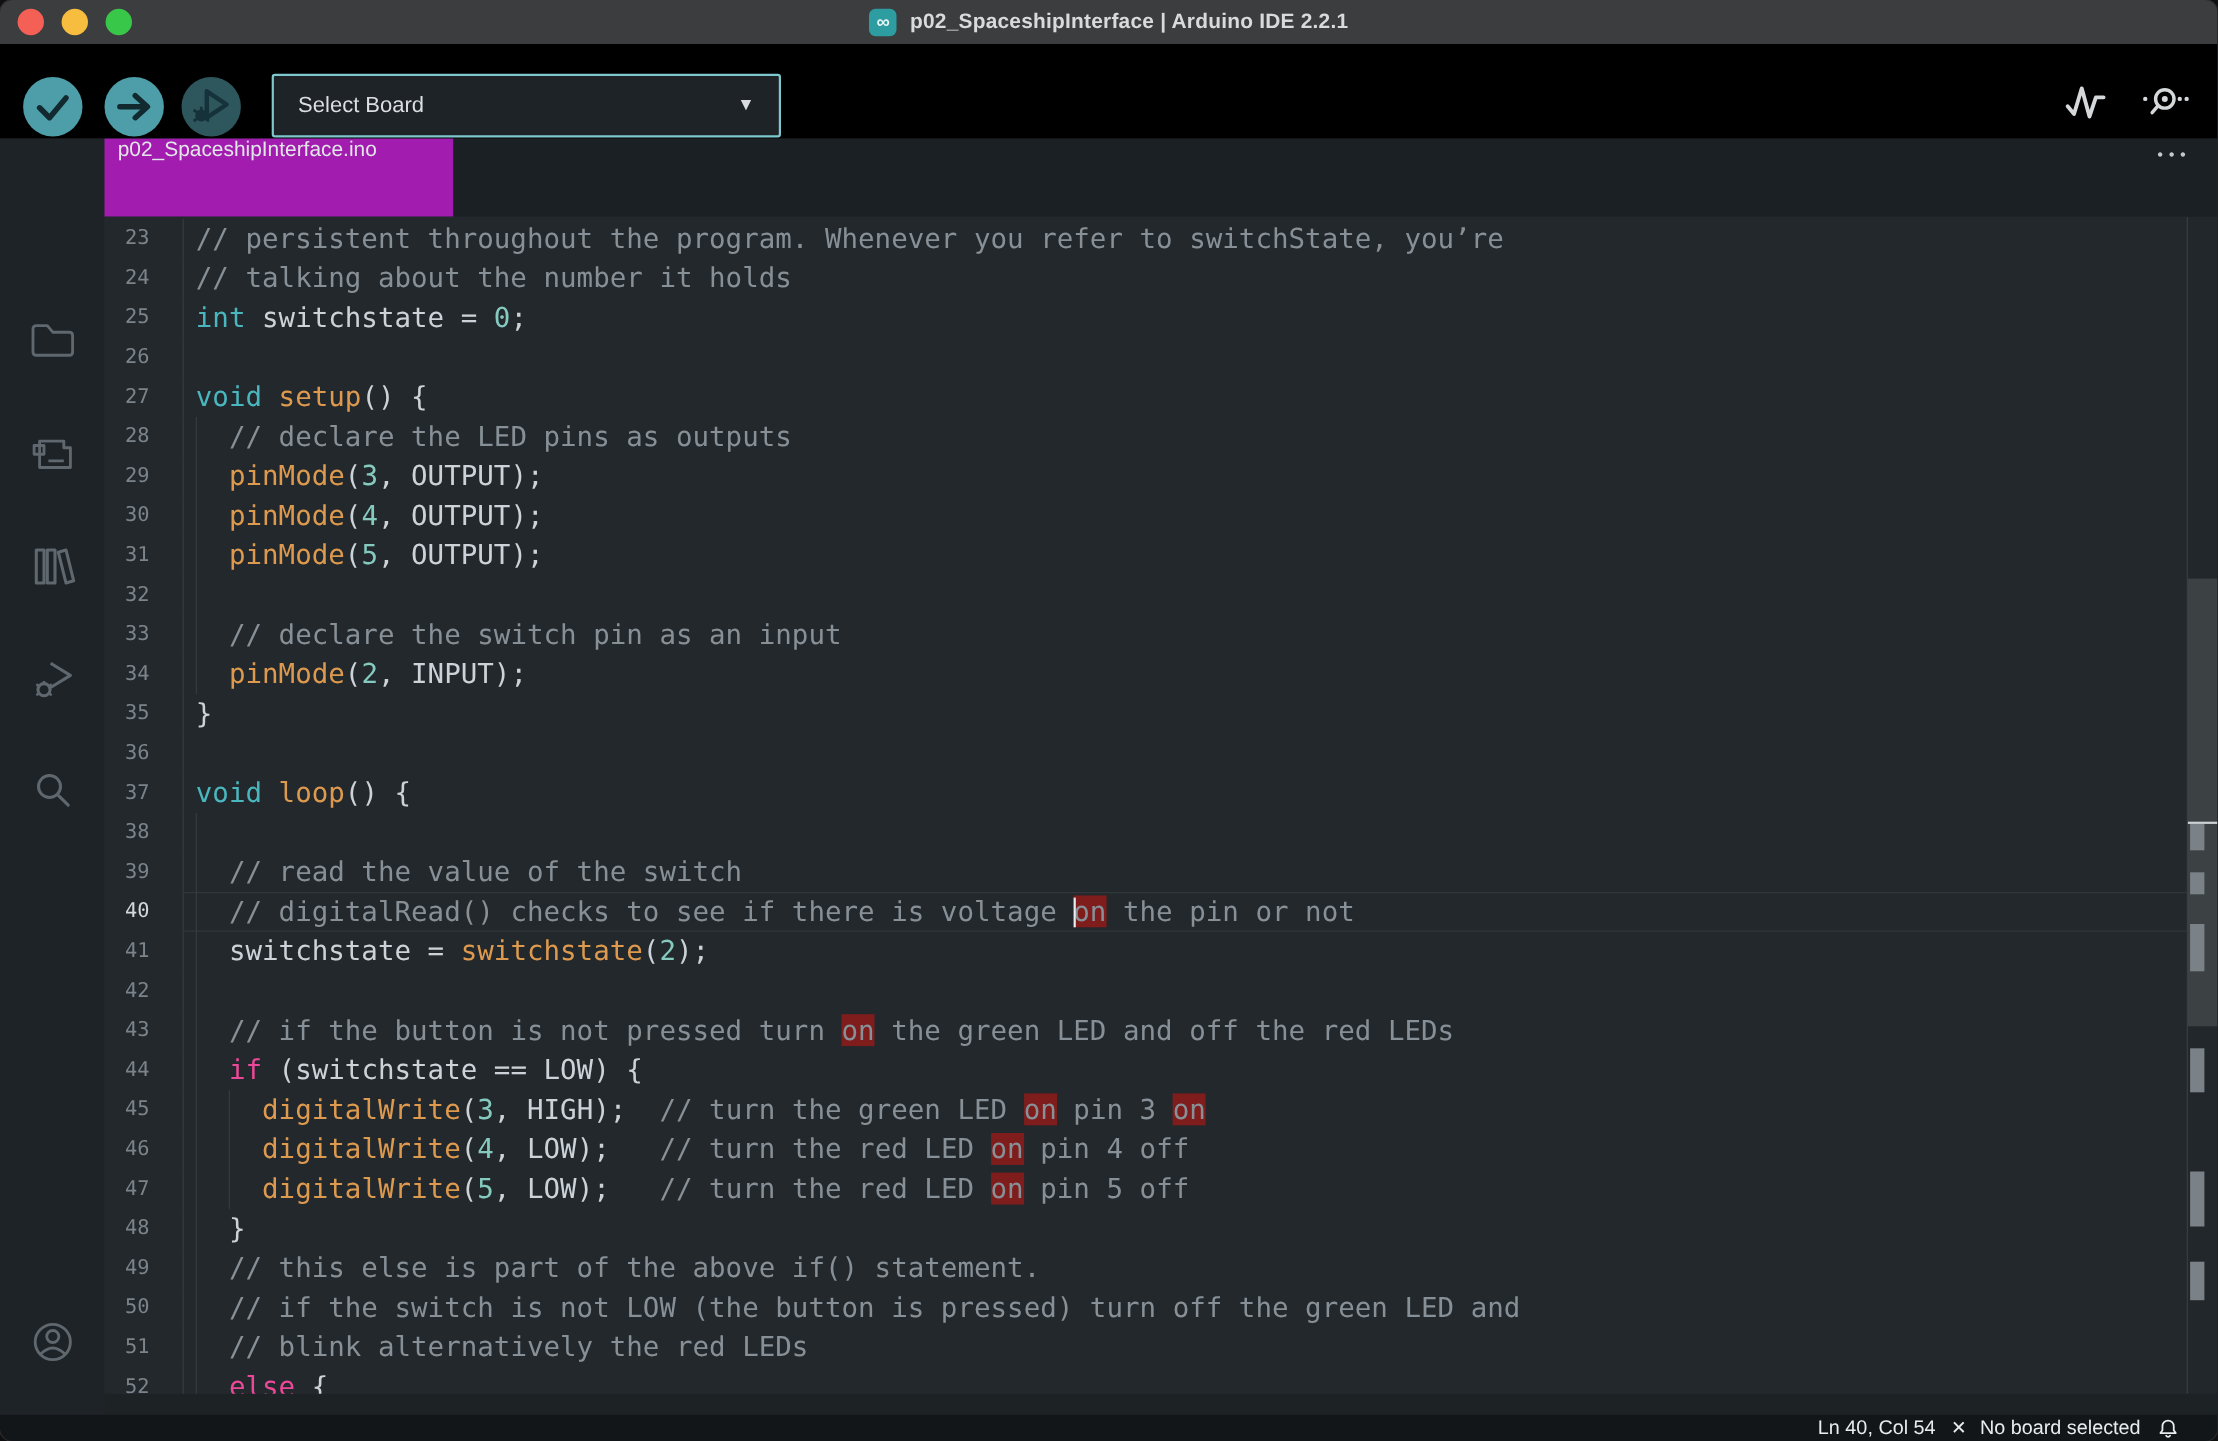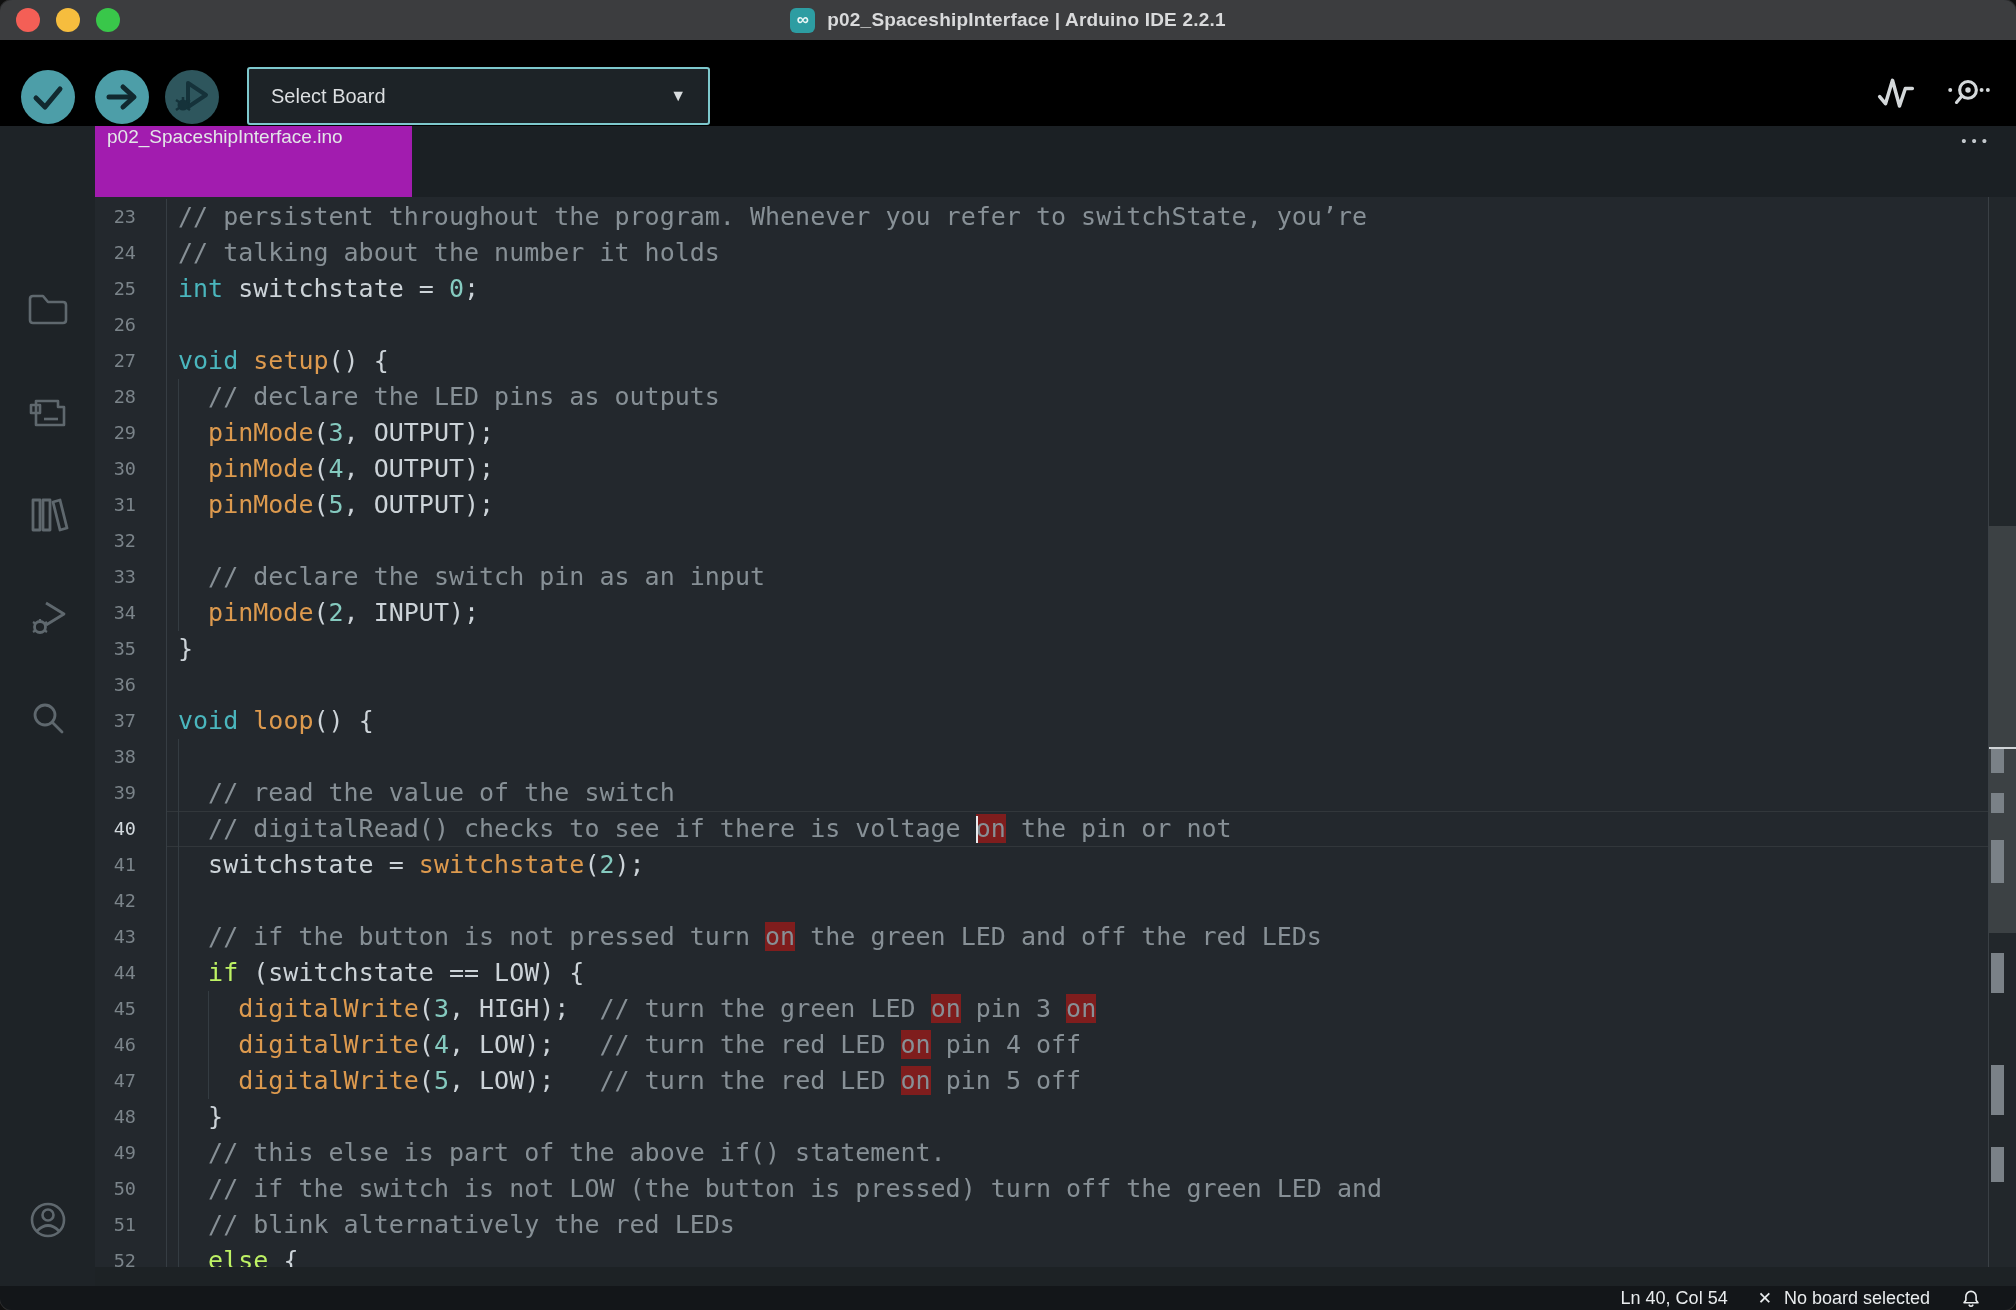--- a/index.html
+++ b/index.html
@@ -80,39 +80,39 @@
     font-family:"DejaVu Sans Mono", monospace; font-size:25px; line-height:36px;
     white-space:pre; color:#ccd3d8;
   }
   .row.active .code {
     box-shadow:inset 0 1px 0 rgba(255,255,255,0.07), inset 0 -1px 0 rgba(255,255,255,0.07);
   }
   .t-cm  { color:#879096; }
   .t-kw  { color:#4ab6bd; }
   .t-fn  { color:#dd9a4e; }
   .t-nm  { color:#85cabf; }
-  .t-ctl { color:#bef264; }
+  .t-ctl { color:#ec4899; }
   .t-pl  { color:#ccd3d8; }
   .t-cmhl { color:#879096; background:#7f1d1d; }
   .guide { position:absolute; top:0; bottom:0; width:1px; background:#343c42; }
   .cursor { position:absolute; top:5px; width:2px; height:27px; background:#e9ecee; }
 
   
   .ruler { position:absolute; top:0; right:0; bottom:0; width:28px;
            background:#22272b; border-left:1px solid #3a4045; }
   .ruler .thumb { position:absolute; left:0; width:28px; background:rgba(255,255,255,0.12); }
   .ruler .mark { position:absolute; left:2px; width:13px; background:#7a8187; }
   .ruler .caret-mark { position:absolute; left:0; width:28px; height:2px; background:#cfd3d6; }
 
   .bottom-band { height:19px; background:#1d2225; flex:none; }
 
   
   .statusbar {
     height:24px; background:#131619; display:flex; align-items:center;
-    justify-content:flex-end; gap:30px; padding-right:34px;
+    justify-content:flex-end; gap:14px; padding-right:34px;
     color:#e9ecee; font-size:18px;
   }
   .status-board { display:flex; align-items:center; gap:12px; }
   .status-x { font-size:17px; }
   svg { display:block; }
 </style>
 </head>
 <body>
 
 <div id="window">

